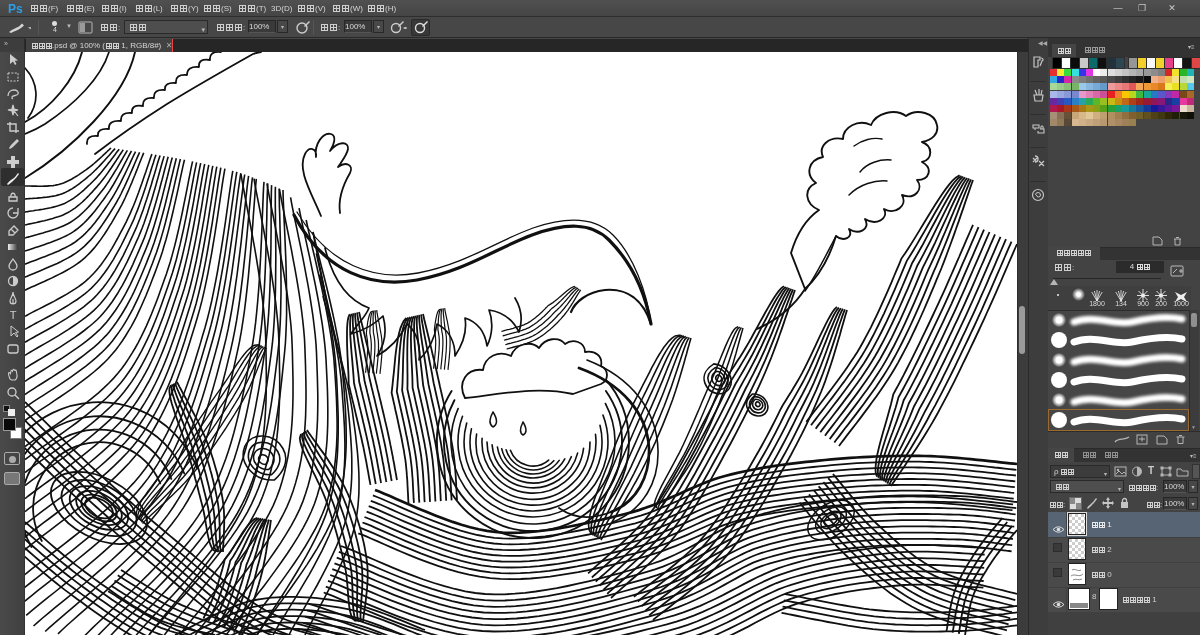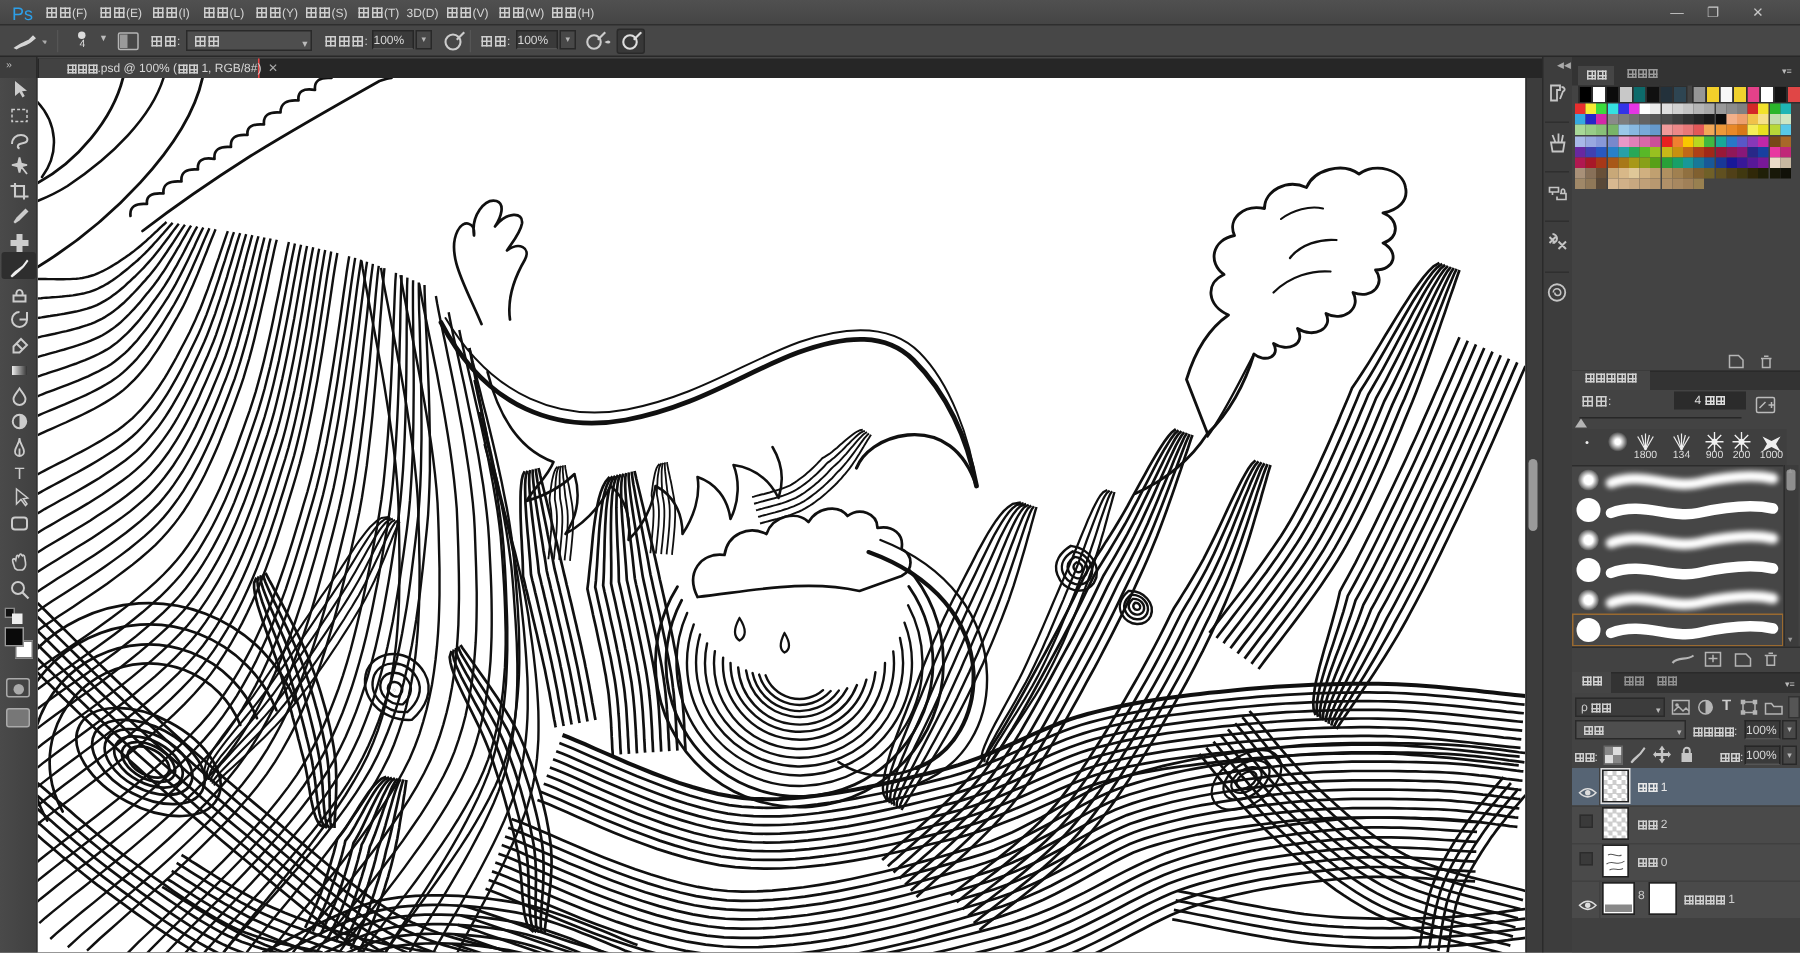--- a/index.html
+++ b/index.html
@@ -21,29 +21,29 @@
  linear-gradient(var(--c,#cfcfcf),var(--c,#cfcfcf)) 0 0/1px 6px no-repeat,
  linear-gradient(var(--c,#cfcfcf),var(--c,#cfcfcf)) 3px 0/1px 6px no-repeat,
  linear-gradient(var(--c,#cfcfcf),var(--c,#cfcfcf)) 5px 0/1px 6px no-repeat}
 .lbl{position:absolute;font-size:8px;color:#cfcfcf;white-space:nowrap}
 .inp{position:absolute;height:13px;background:#3a3a3a;border:1px solid #262626;border-bottom-color:#555;color:#d8d8d8;font-size:8px;text-align:left;line-height:12px}
 .spin{position:absolute;width:11px;height:13px;background:#484848;border:1px solid #282828;color:#b5b5b5;font-size:6px;text-align:center;line-height:12px}
 .drop{position:absolute;height:14px;background:#4e4e4e;border:1px solid #292929;color:#d8d8d8;font-size:8px;line-height:13px;padding-left:4px}
 .darr{position:absolute;right:2px;top:2px;color:#bbb;font-size:7px}
 
 #menubar{left:0;top:0;width:1200px;height:17px;background:linear-gradient(#505050,#454545);border-bottom:1px solid #2e2e2e}
-#ps{left:8px;top:2px;color:#2d9fe8;font-size:12px;font-weight:normal;letter-spacing:0px}
+#ps{left:8px;top:2px;color:#2d9fe8;font-size:12px;font-weight:bold;letter-spacing:0px}
 .mi{position:absolute;top:4px;font-size:8px;color:#d4d4d4}
 .wbtn{position:absolute;top:2px;height:13px;color:#c8c8c8;font-size:9px;text-align:center;line-height:12px}
 
 #optbar{left:0;top:18px;width:1200px;height:20px;background:#474747;border-bottom:1px solid #282828}
 .sep{position:absolute;top:2px;width:1px;height:15px;background:#3a3a3a;border-right:1px solid #555}
 
 #tabbar{left:0;top:39px;width:1200px;height:13px;background:#262626}
-#tab1{left:26px;top:39px;width:147px;height:13px;background:#424242;border-right:1px solid #ef4444;color:#d6d6d6;font-size:8px;line-height:13px;padding-left:18px;white-space:nowrap}
+#tab1{left:26px;top:39px;width:147px;height:13px;background:#424242;border-right:1px solid #ef4444;color:#d6d6d6;font-size:8px;line-height:13px;padding-left:5px;white-space:nowrap}
 
 #toolbar{left:0;top:52px;width:25px;height:583px;background:linear-gradient(90deg,#4a4a4a,#404040);border-right:1px solid #333}
 .tool{position:absolute;left:0;width:25px;height:17px;color:#c9c9c9;text-align:center}
 .tool svg{display:block;margin:2px auto 0}
 
 #scroll{left:1017px;top:52px;width:11px;height:583px;background:#3c3c3c;border-left:1px solid #2c2c2c}
 #thumbv{left:1019px;top:306px;width:6px;height:48px;background:#9a9a9a;border-radius:3px}
 #iconstrip{left:1028px;top:38px;width:20px;height:597px;background:#3d3d3d;border-left:1px solid #2a2a2a}
 .dkicon{position:absolute;left:1030px;width:17px;height:20px;color:#c5c5c5}
 #panels{left:1048px;top:38px;width:152px;height:597px;background:#434343}

